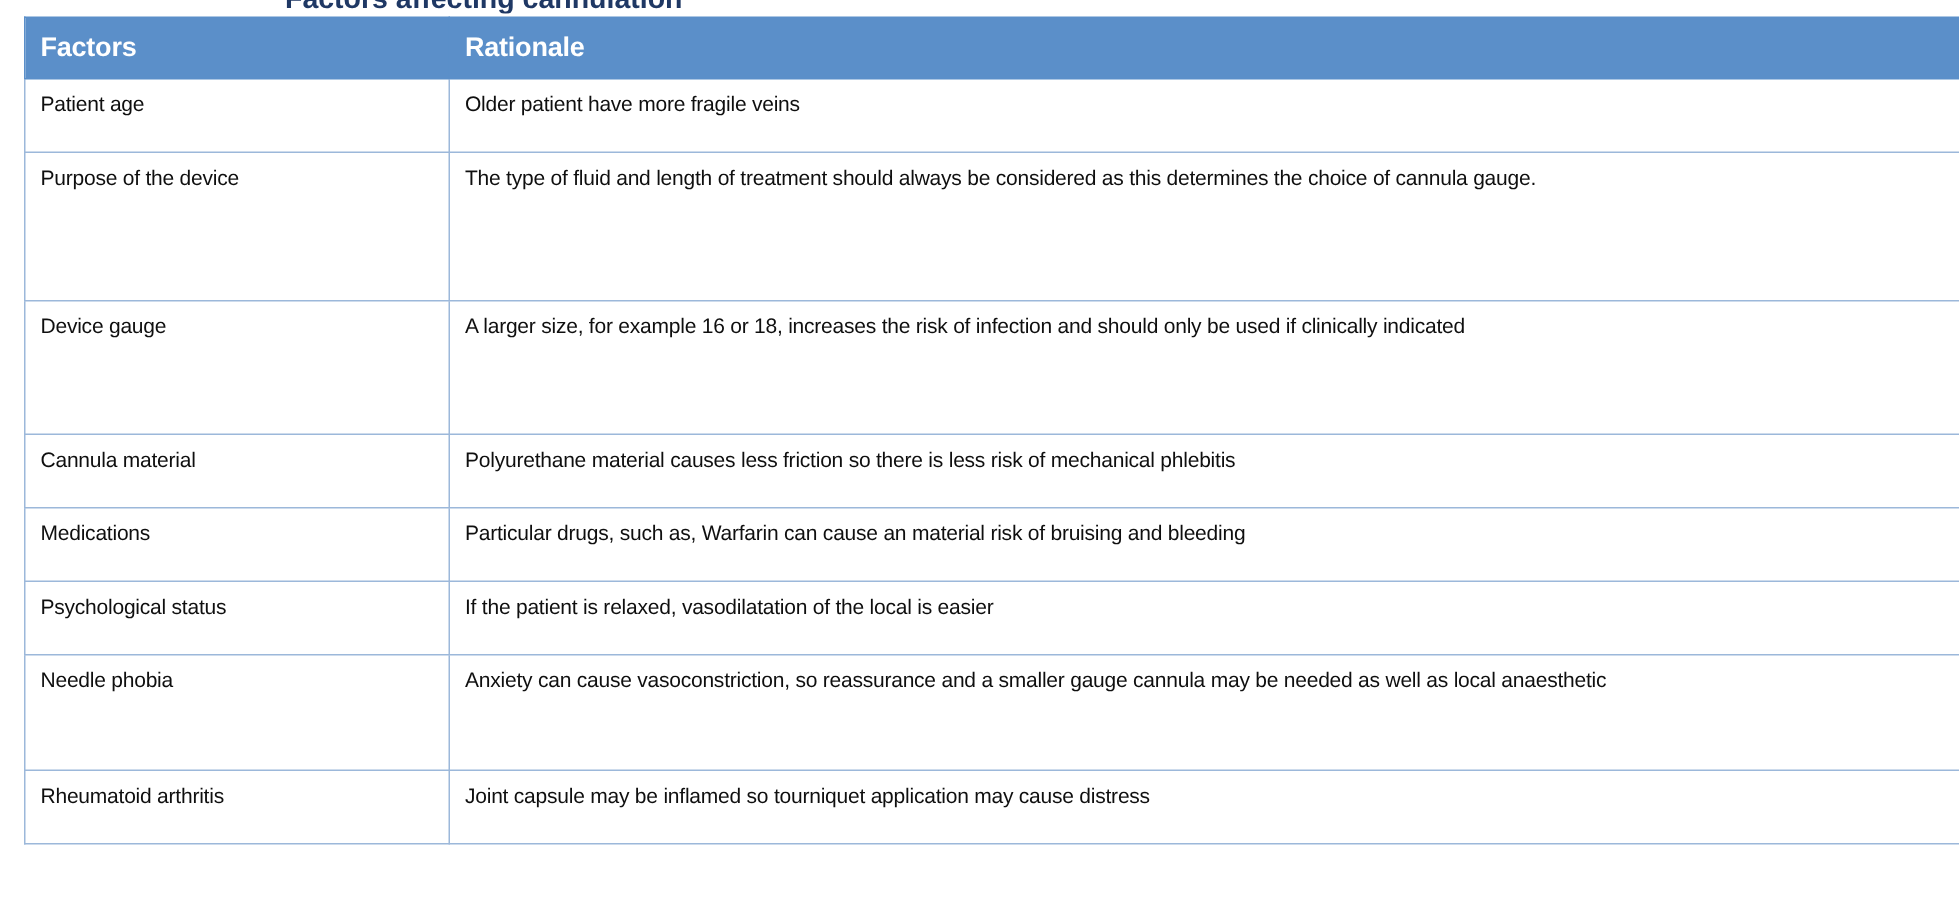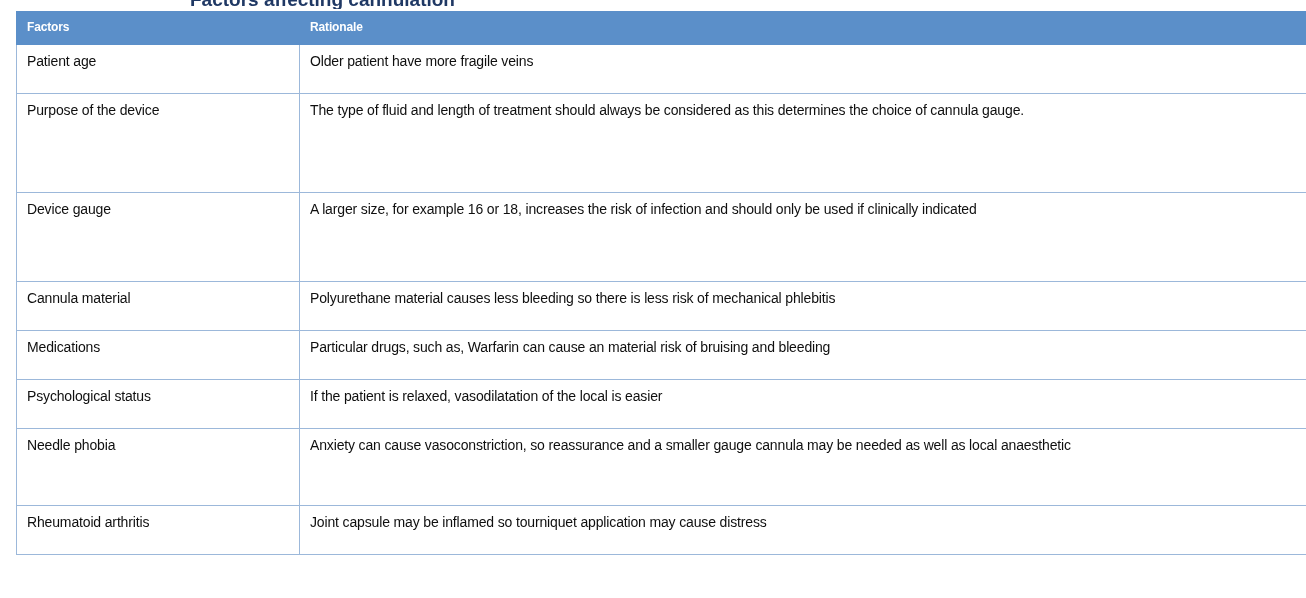--- a/index.html
+++ b/index.html
@@ -56,21 +56,21 @@
     padding: 7px 9px 7px 10px;
     font-size: 14px;
     line-height: 1.32;
     color: #0f0f0f;
     letter-spacing: -0.15px;
   }
   table.factors thead th {
     background: #5b8fc9;
     color: #ffffff;
     font-weight: bold;
-    font-size: 12px;
+    font-size: 18px;
     padding-top: 8px;
     padding-bottom: 8px;
     text-align: left;
     border-color: #5b8fc9;
   }
   tr.r-age td      { height: 34px; }
   tr.r-purpose td  { height: 84px; }
   tr.r-gauge td    { height: 74px; }
   tr.r-material td { height: 34px; }
   tr.r-meds td     { height: 34px; }
@@ -111,21 +111,21 @@
       <tr class="r-purpose">
         <td class="factor">Purpose of  the device</td>
         <td class="rationale">The type of fluid and length of treatment should always be considered as this determines the choice of cannula gauge.</td>
       </tr>
       <tr class="r-gauge">
         <td class="factor">Device gauge</td>
         <td class="rationale">A larger size, for example 16 or 18, increases the risk of infection and should only be used if clinically indicated</td>
       </tr>
       <tr class="r-material">
         <td class="factor">Cannula material</td>
-        <td class="rationale"><span class="nowrapline">Polyurethane material causes less bleeding so there is less risk of mechanical phlebitis</span></td>
+        <td class="rationale"><span class="nowrapline">Polyurethane material causes less friction so there is less risk of mechanical phlebitis</span></td>
       </tr>
       <tr class="r-meds">
         <td class="factor">Medications</td>
         <td class="rationale"><span class="nowrapline">Particular drugs, such as, Warfarin can cause an material risk of bruising and bleeding</span></td>
       </tr>
       <tr class="r-psych">
         <td class="factor">Psychological status</td>
         <td class="rationale"><span class="nowrapline">If the patient is relaxed, vasodilatation of the local is easier</span></td>
       </tr>
       <tr class="r-phobia">

